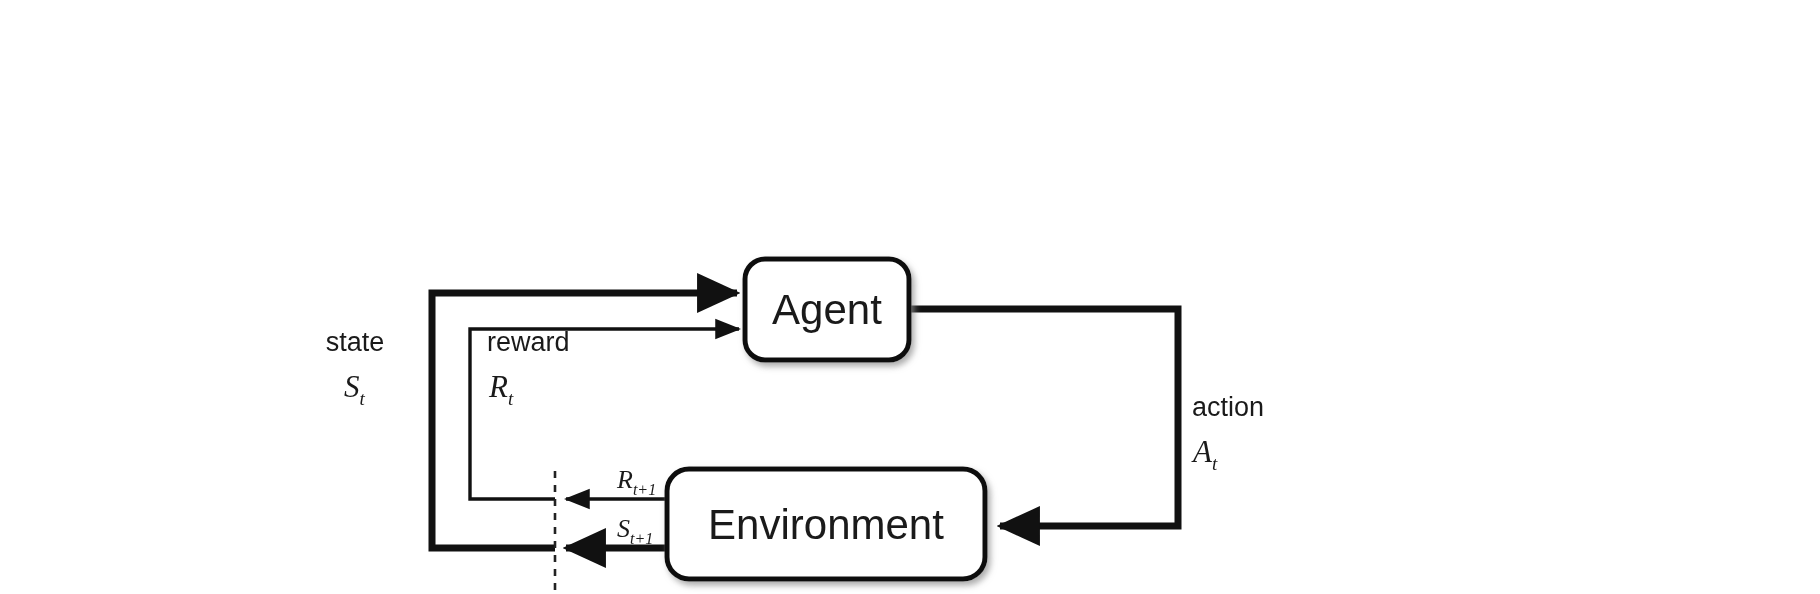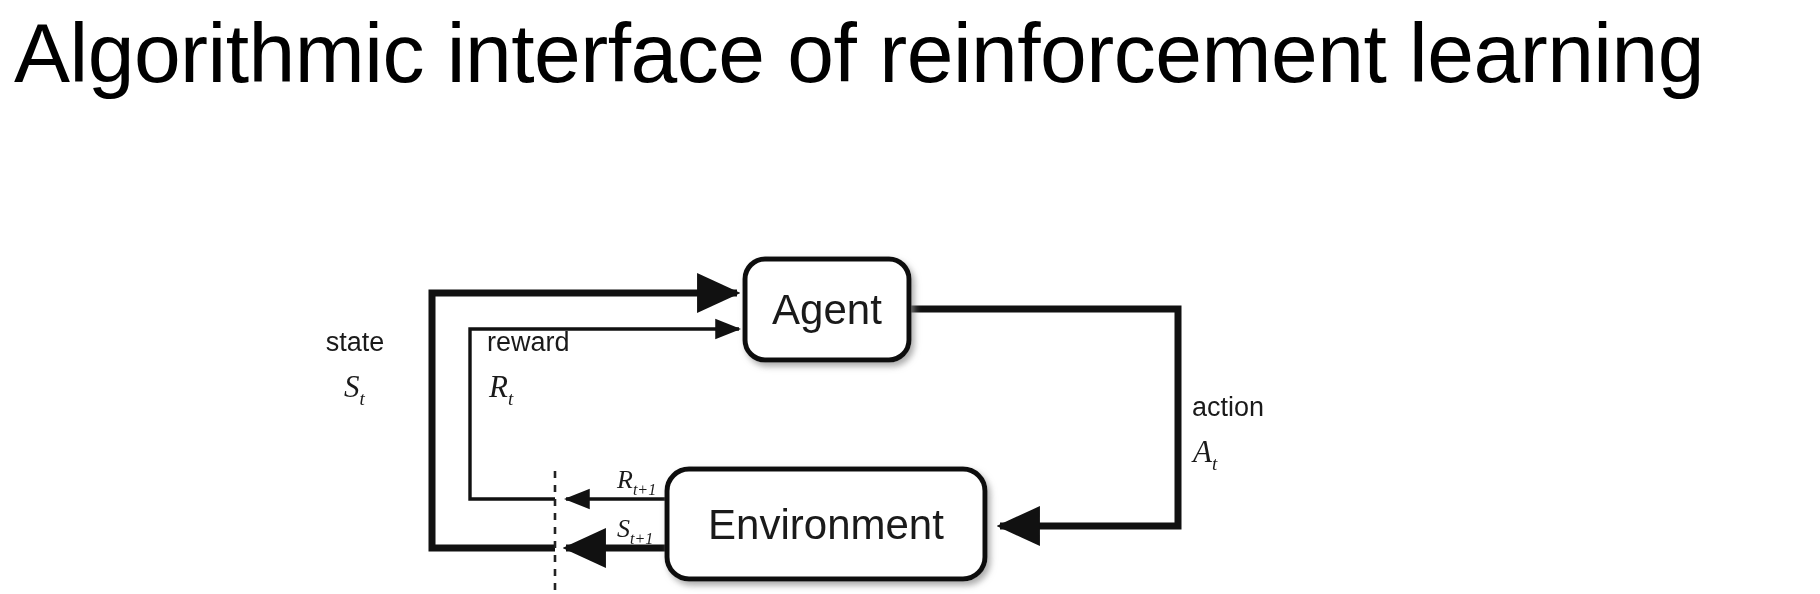--- a/index.html
+++ b/index.html
@@ -71,21 +71,20 @@
     font-style: italic;
     font-size: 16px;
     fill: #1a1a1a;
   }
 </style>
 </head>
 <body>
 
 <div id="page">
 
-  <div id="slide-title">Algorithmic interface of reinforcement learning</div>
 
   <div id="diagram-wrap">
     <svg class="diagram" width="1820" height="594" viewBox="0 0 1820 594">
 
       <defs>
         <marker id="arrow-thick" viewBox="0 0 10 10" refX="9.2" refY="5" markerWidth="6.2" markerHeight="6.2" orient="auto-start-reverse">
           <path d="M 0 0.4 L 10 5 L 0 9.6 z" fill="#111111"></path>
         </marker>
         <marker id="arrow-thin" viewBox="0 0 10 10" refX="9.2" refY="5" markerWidth="7.6" markerHeight="7.6" orient="auto-start-reverse">
           <path d="M 0 1 L 10 5 L 0 9 z" fill="#111111"></path>

